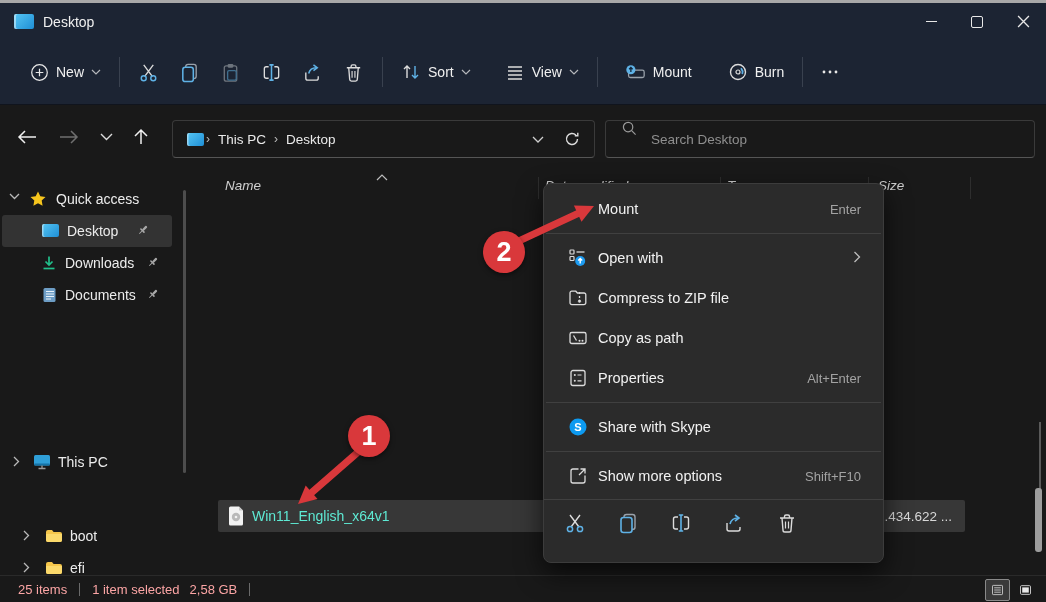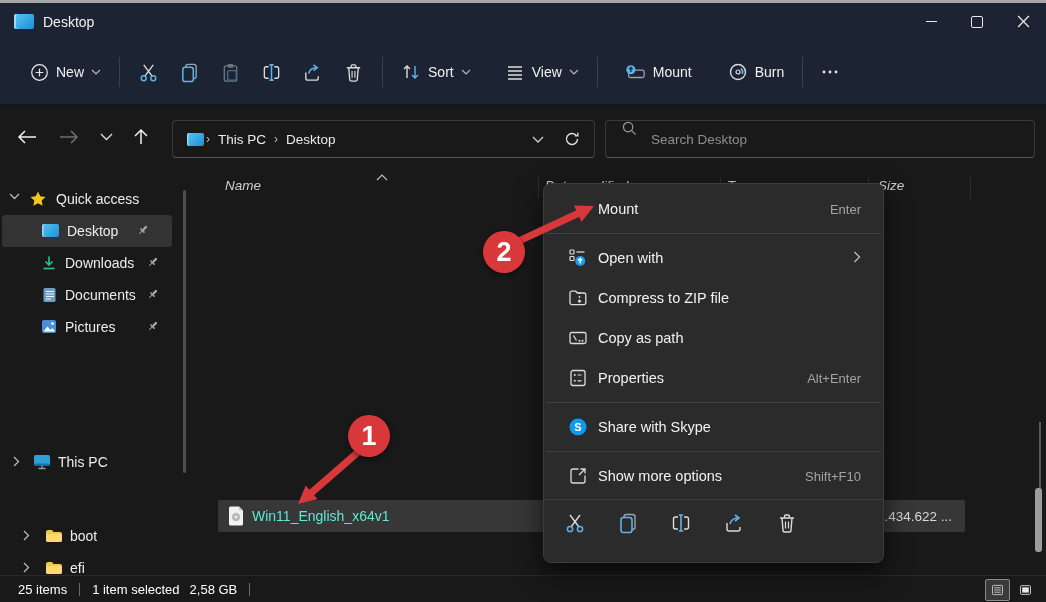--- a/index.html
+++ b/index.html
@@ -78,21 +78,21 @@
   .mi-ic{width:20px;height:20px;margin-right:10px;display:flex;align-items:center;justify-content:center;flex:none;}
   .mi-label{flex:1;}
   .mi-short{color:#a3a3a3;font-size:13px;}
   .mi-sub{color:#bdbdbd;font-size:14px;}
   .ctx-div{height:1px;background:#404040;margin:4px 2px;}
   .ctx-iconbar{height:46px;border-top:1px solid #404040;margin-top:3px;display:flex;align-items:center;padding-left:18px;gap:27px;}
   .cib-btn{background:transparent;border:0;padding:2px;display:flex;cursor:default;}
 
   
   .statusbar{left:0;top:575px;width:1046px;height:27px;background:#191919;border-top:1px solid #2a2a2a;
-             display:flex;align-items:center;font-size:13px;color:#ffffff;}
+             display:flex;align-items:center;font-size:13px;color:#fca5a5;}
   .st-sep{width:1px;height:13px;background:#6a6a6a;margin:0 12px;}
   .view-toggles{margin-left:auto;margin-right:8px;display:flex;gap:3px;}
   .vt-btn{width:25px;height:22px;display:flex;align-items:center;justify-content:center;background:transparent;
           border:1px solid transparent;border-radius:2px;cursor:default;}
   .vt-btn.active{background:#3a3a3a;border-color:#8a8a8a;}
 
   
   .anno-circle{position:absolute;width:42px;height:42px;border-radius:50%;background:#d9383b;z-index:60;
                display:flex;align-items:center;justify-content:center;color:#fff;font-size:27px;font-weight:bold;
                box-shadow:0 2px 5px rgba(0,0,0,.5);}
@@ -316,37 +316,20 @@
           </svg></span>
     </div>
     <div class="sb-item" style="top:109px">
       <span class="sb-ic" style="left:42px;top:8px">
           <svg width="15" height="16" viewBox="0 0 15 16">
             <rect x="1.5" y="1" width="12" height="14" rx="1.5" fill="#6d9dc5"></rect>
             <path d="M4 4.5h8M4 7h8M4 9.5h8M4 12h5" stroke="#eaf3fa" stroke-width="1.1"></path>
           </svg>
         </span>
       <span class="sb-label" style="left:65px">Documents</span>
-      <span class="sb-pin"><svg width="14" height="14" viewBox="0 0 16 16">
-            <g transform="rotate(45 8 8)" fill="#a8a8a8">
-              <rect x="6.7" y="2" width="2.6" height="6.5" rx="1"></rect>
-              <rect x="4.6" y="8" width="6.8" height="1.8" rx="0.9"></rect>
-              <rect x="7.5" y="9.8" width="1" height="4.2"></rect>
-            </g>
-          </svg></span>
-    </div>
-    <div class="sb-item" style="top:141px">
-      <span class="sb-ic" style="left:41px;top:8px">
-          <svg width="16" height="15" viewBox="0 0 16 15">
-            <rect x="1" y="1" width="14" height="13" rx="2" fill="#4a90d9"></rect>
-            <circle cx="11.5" cy="4.6" r="1.4" fill="#fff"></circle>
-            <path d="M2.5 12.5l4-5 3 3.4 2-2 2.5 3.6z" fill="#fff"></path>
-          </svg>
-        </span>
-      <span class="sb-label" style="left:65px">Pictures</span>
       <span class="sb-pin"><svg width="14" height="14" viewBox="0 0 16 16">
             <g transform="rotate(45 8 8)" fill="#a8a8a8">
               <rect x="6.7" y="2" width="2.6" height="6.5" rx="1"></rect>
               <rect x="4.6" y="8" width="6.8" height="1.8" rx="0.9"></rect>
               <rect x="7.5" y="9.8" width="1" height="4.2"></rect>
             </g>
           </svg></span>
     </div>
     <div class="sb-item" style="top:276px">
       <span class="sb-chev" style="left:13px;top:10px">

